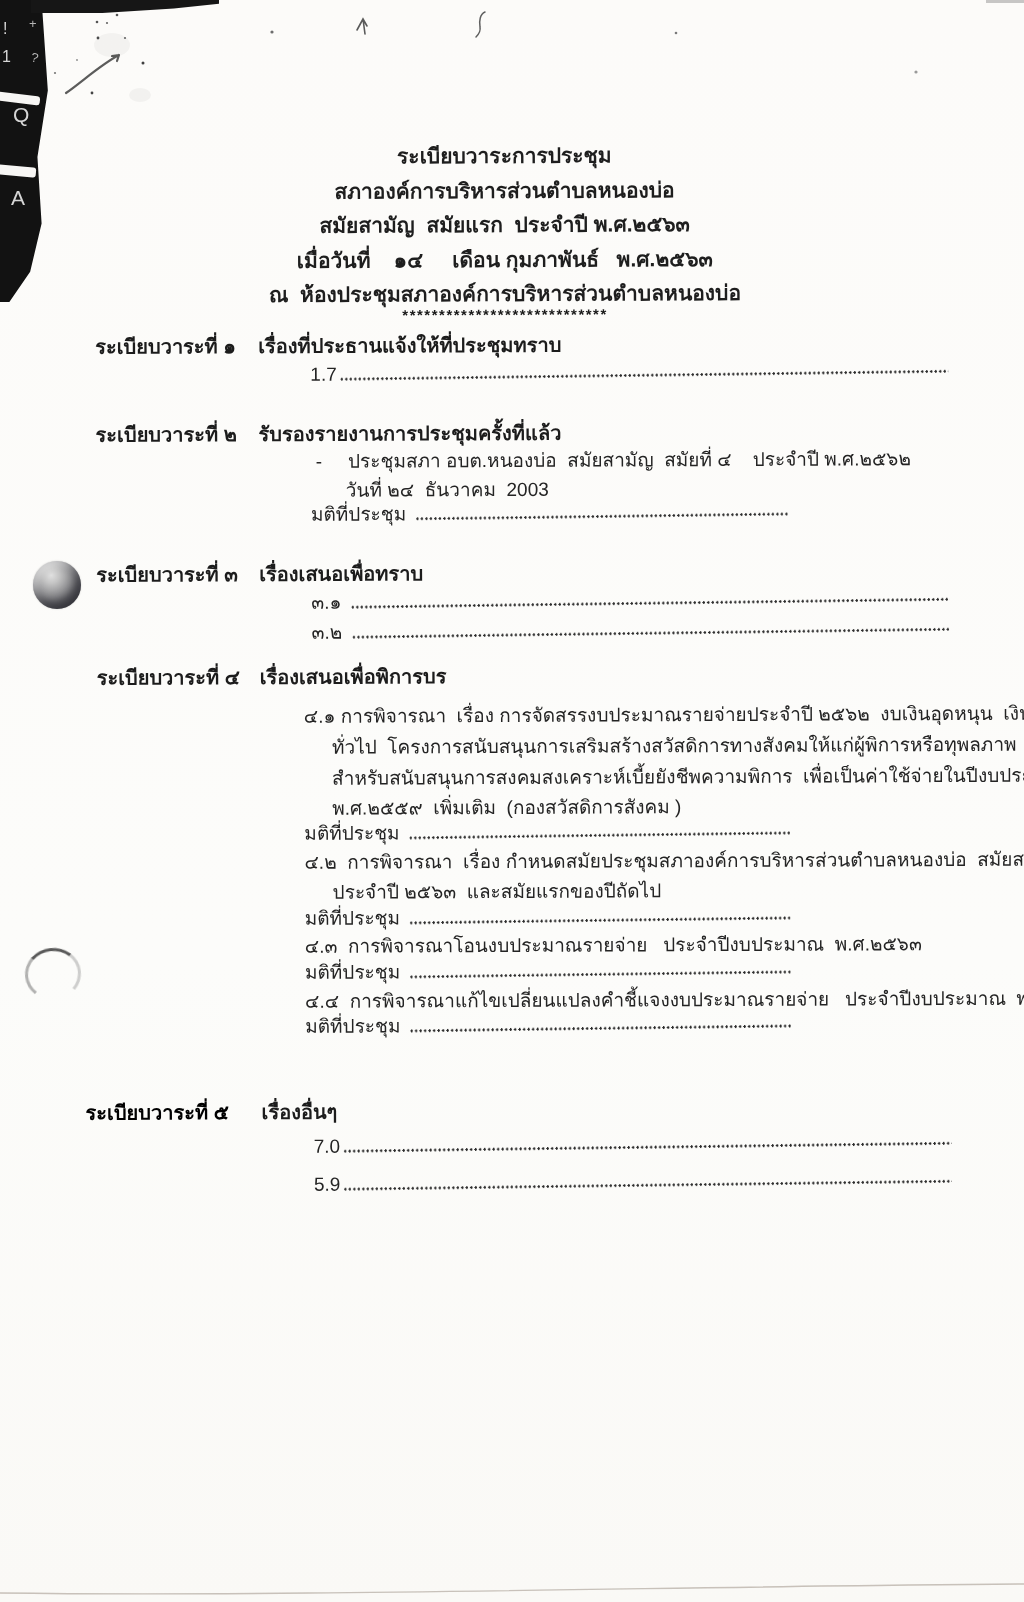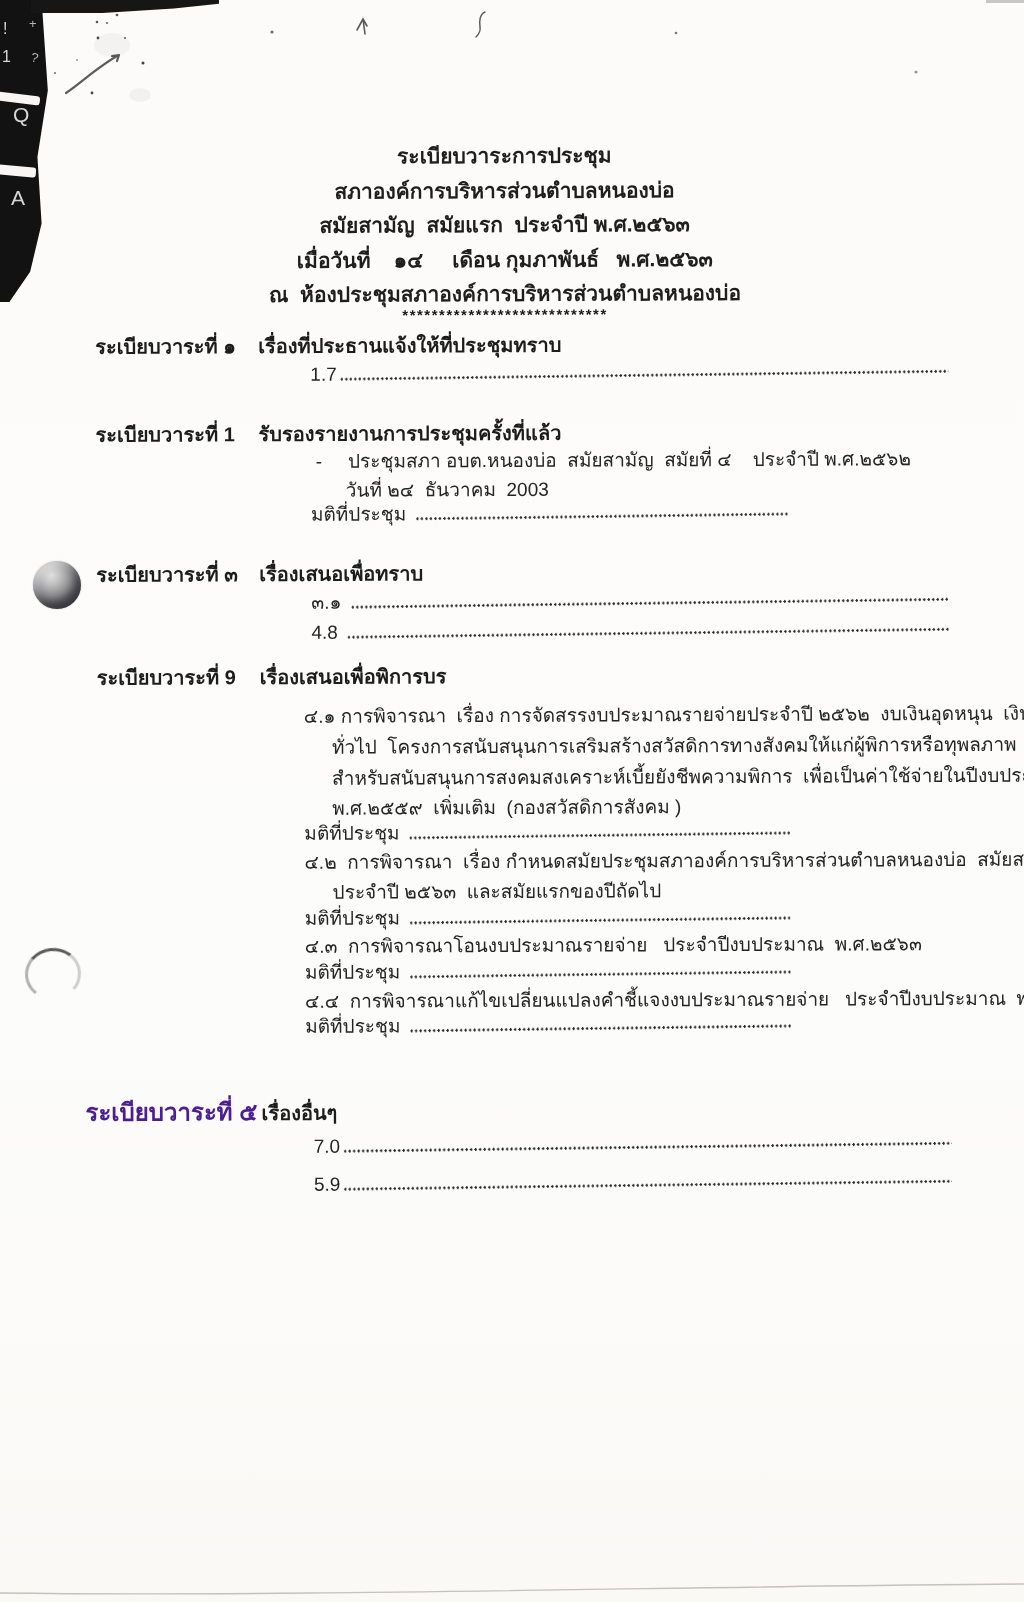--- a/index.html
+++ b/index.html
@@ -50,21 +50,21 @@
   
   .doc{position:absolute;inset:0;transform:rotate(-.25deg);transform-origin:500px 300px;}
   .header{position:absolute;top:139px;left:0;width:1010px;text-align:center;}
   .h{font-size:21px;font-weight:700;line-height:34.5px;white-space:pre;color:#1e1e1e;}
   .stars{font-size:15px;font-weight:700;letter-spacing:1.5px;margin-top:-6px;color:#1a1a1a;}
 
   .row{position:absolute;display:flex;align-items:baseline;white-space:pre;line-height:26px;}
   .head{left:95px;width:860px;}
   .head5{left:82px;width:860px;}
   .lbl{display:inline-block;width:163px;font-size:20px;font-weight:700;color:#1c1c1c;}
-  .lbl5{display:inline-block;width:176px;font-size:24px;font-weight:700;color:#4c1d95;}
+  .lbl5{display:inline-block;width:176px;font-size:20px;font-weight:700;color:#000000;}
   .ttl{font-size:20px;font-weight:700;color:#1c1c1c;}
   .body,.pref{font-size:19px;color:#242424;}
   .sub{left:310px;width:638px;}
   .m2{left:310px;width:478px;}
   .p4{left:302px;width:670px;}
   .p4w{left:330px;width:650px;}
   .p4m{left:302px;width:486px;}
   .bullet{left:315px;width:660px;}
   .b2{left:345px;width:630px;}
   .gap{margin-left:26px;}
@@ -136,21 +136,21 @@
     <div class="row head" style="top:332px">
       <span class="lbl">ระเบียบวาระที่ ๑</span>
       <span class="ttl">เรื่องที่ประธานแจ้งให้ที่ประชุมทราบ</span>
     </div>
     <div class="row sub" style="top:361px">
       <span class="pref">1.7</span>
       <span class="dots"></span>
     </div>
 
     <div class="row head" style="top:420px">
-      <span class="lbl">ระเบียบวาระที่ 1</span>
+      <span class="lbl">ระเบียบวาระที่ ๒</span>
       <span class="ttl">รับรองรายงานการประชุมครั้งที่แล้ว</span>
     </div>
     <div class="row bullet" style="top:448px">
       <span class="body">-</span>
       <span class="body gap">ประชุมสภา อบต.หนองบ่อ  สมัยสามัญ  สมัยที่ ๔    ประจำปี พ.ศ.๒๕๖๒</span>
     </div>
     <div class="row b2" style="top:477px">
       <span class="body">วันที่ ๒๔  ธันวาคม  2003</span>
     </div>
     <div class="row m2" style="top:501px">
@@ -160,26 +160,26 @@
 
     <div class="row head" style="top:560px">
       <span class="lbl">ระเบียบวาระที่ ๓</span>
       <span class="ttl">เรื่องเสนอเพื่อทราบ</span>
     </div>
     <div class="row sub" style="top:589px">
       <span class="pref">๓.๑</span>
       <span class="dots mgap"></span>
     </div>
     <div class="row sub" style="top:619px">
-      <span class="pref">4.8</span>
+      <span class="pref">๓.๒</span>
       <span class="dots mgap"></span>
     </div>
 
     <div class="row head" style="top:663px">
-      <span class="lbl">ระเบียบวาระที่ 9</span>
+      <span class="lbl">ระเบียบวาระที่ ๔</span>
       <span class="ttl">เรื่องเสนอเพื่อพิการบร</span>
     </div>
     <div class="row p4" style="top:703px">
       <span class="body">๔.๑ การพิจารณา  เรื่อง การจัดสรรงบประมาณรายจ่ายประจำปี ๒๕๖๒  งบเงินอุดหนุน  เงินอุดหนุน</span>
     </div>
     <div class="row p4w" style="top:734px">
       <span class="body">ทั่วไป  โครงการสนับสนุนการเสริมสร้างสวัสดิการทางสังคมให้แก่ผู้พิการหรือทุพลภาพ  ค่าใช้จ่าย</span>
     </div>
     <div class="row p4w" style="top:765px">
       <span class="body">สำหรับสนับสนุนการสงคมสงเคราะห์เบี้ยยังชีพความพิการ  เพื่อเป็นค่าใช้จ่ายในปีงบประมาณ</span>

